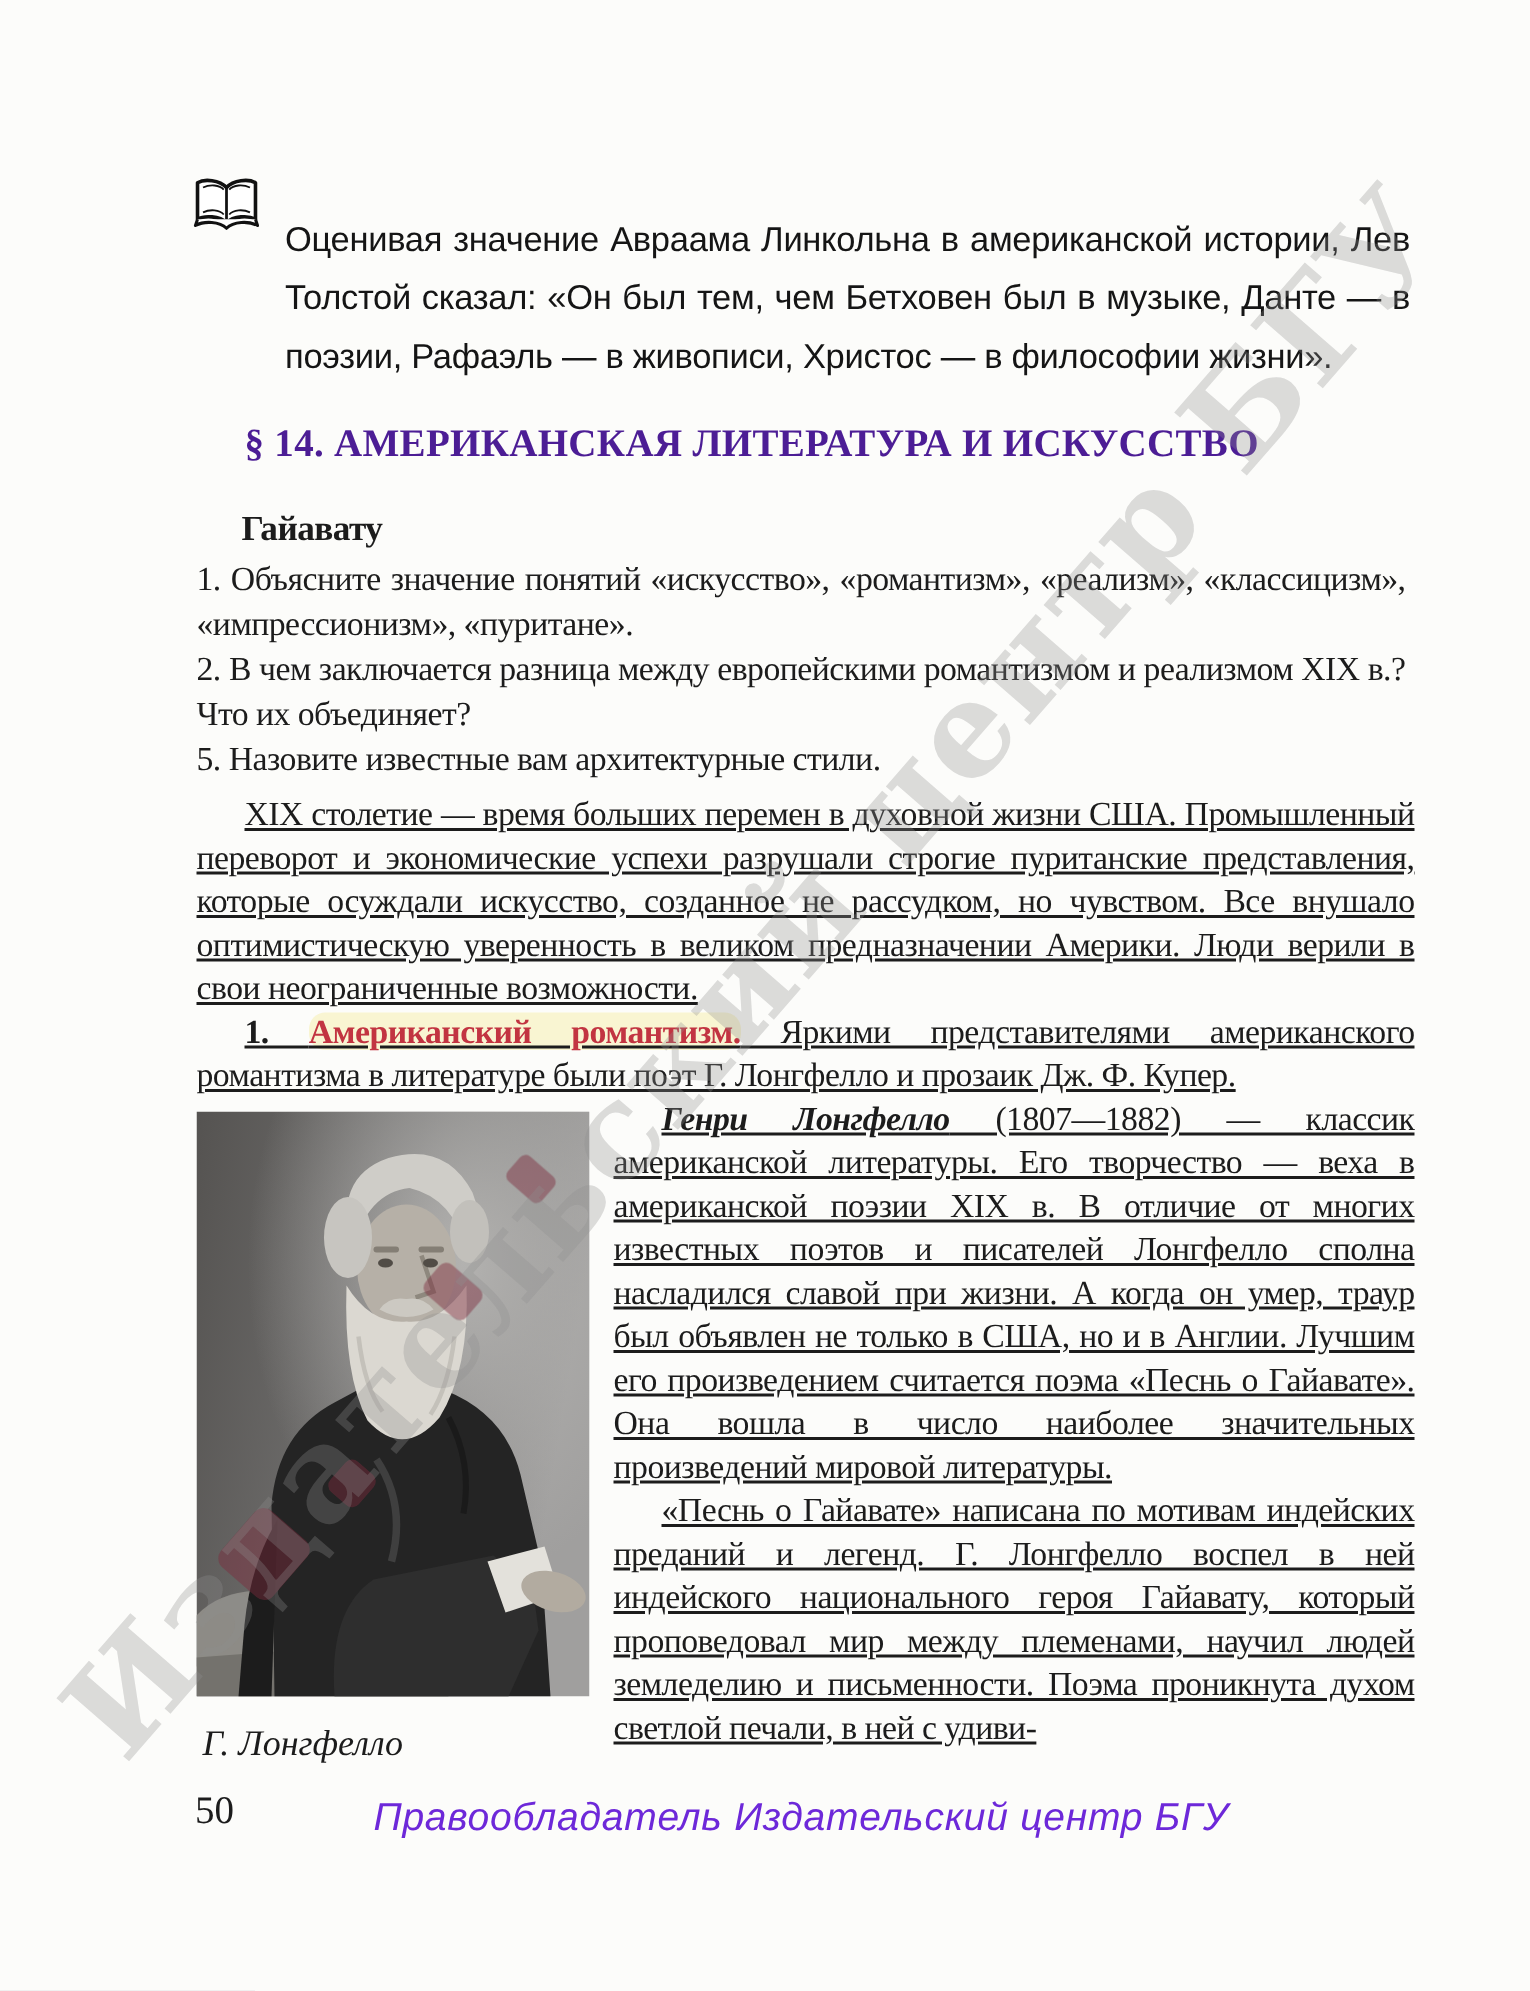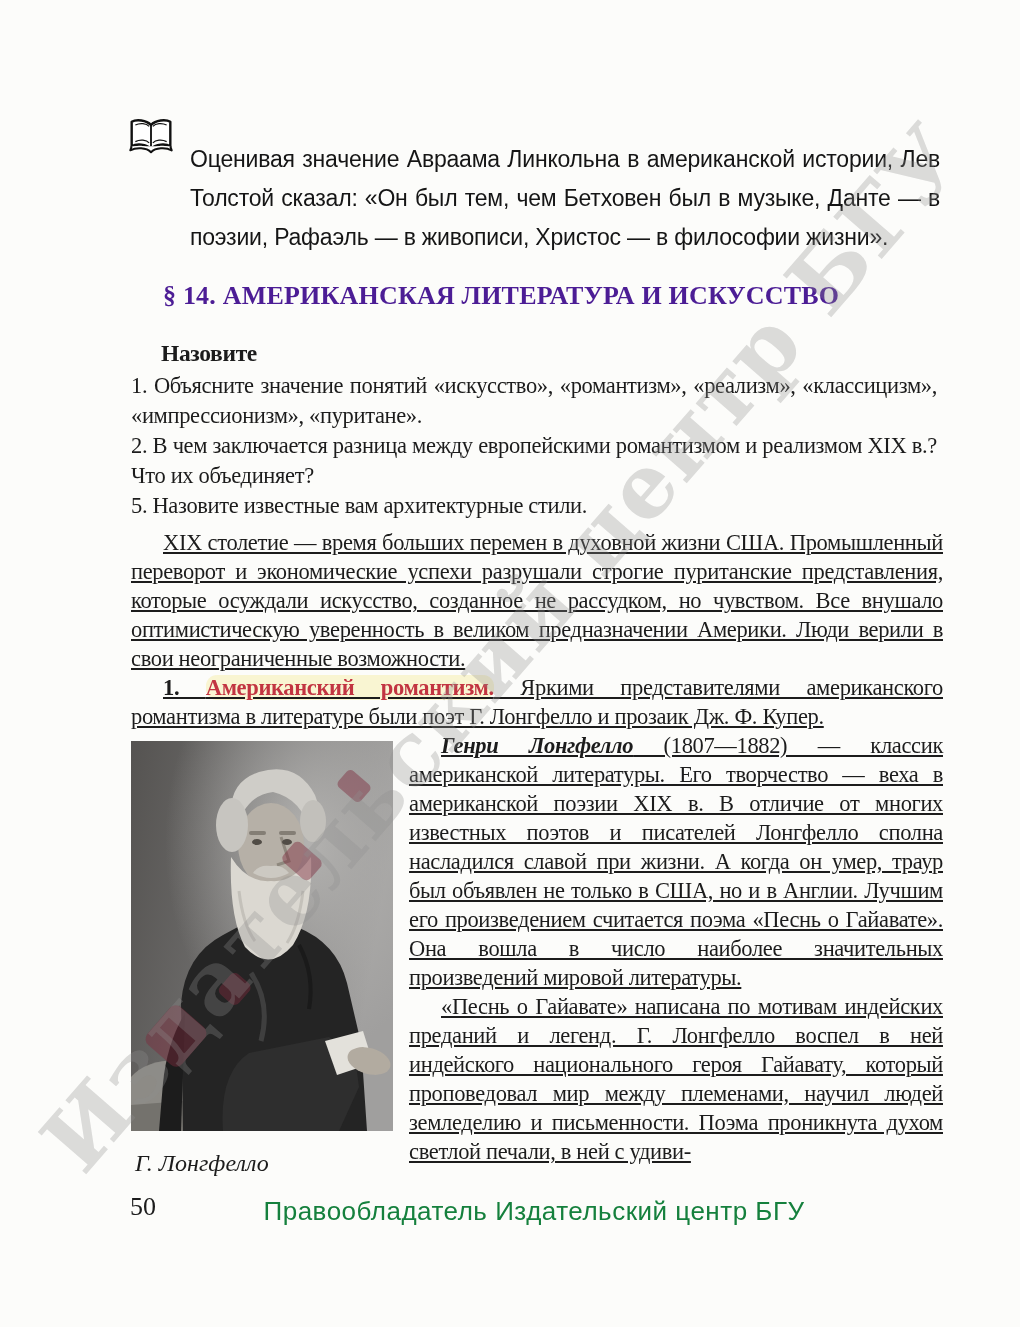--- a/index.html
+++ b/index.html
@@ -66,21 +66,21 @@
         <path d="M27 10.5 C30 7, 37 6.5, 42 9 M27 28.5 C30 25, 37 24.5, 42 27" fill="none" stroke="#111111" stroke-width="1.3"></path>
         <path d="M4 32 L2.5 36.5 C9 33, 20 33.5, 25 38.5 C30 33.5, 41 33, 47.5 36.5 L46 32" fill="#ffffff" stroke="#111111" stroke-width="2.2" stroke-linejoin="round"></path>
       </svg>
     </div>
     <div class="quote-text">Оценивая значение Авраама Линкольна в американской истории, Лев Толстой сказал: «Он был тем, чем Бетховен был в музыке, Данте — в поэзии, Рафаэль — в живописи, Христос — в философии жизни».</div>
   </div>
 
   <h1 class="section-title" style="color:#4c1d95;">§ 14. АМЕРИКАНСКАЯ ЛИТЕРАТУРА И ИСКУССТВО</h1>
 
   <div class="remember">
-    <div class="remember-heading">Назовите</div>
+    <div class="remember-heading">Гайавату</div>
     <p>1. Объясните значение понятий «искусство», «романтизм», «реализм», «классицизм», «импрессионизм», «пуритане».</p>
     <p>2. В чем заключается разница между европейскими романтизмом и реализмом XIX в.? Что их объединяет?</p>
     <p>5. Назовите известные вам архитектурные стили.</p>
   </div>
 
   <div class="flow">
 
     <p class="body-p">XIX столетие — время больших перемен в духовной жизни США. Промышленный переворот и экономические успехи разрушали строгие пуританские представления, которые осуждали искусство, созданное не рассудком, но чувством. Все внушало оптимистическую уверенность в великом предназначении Америки. Люди верили в свои неограниченные возможности.</p>
 
     <p class="body-p"><span class="lead-number">1. </span><span class="lead-heading" style="color:#c23441;border-radius:11px;">Американский романтизм.</span><span> Яркими представителями американского романтизма в литературе были поэт Г. Лонгфелло и прозаик Дж. Ф. Купер.</span></p>
@@ -139,15 +139,15 @@
       <div class="caption">Г. Лонгфелло</div>
     </div>
 
     <p class="body-p"><span class="name">Генри Лонгфелло</span><span> (1807—1882) — классик американской литературы. Его творчество — веха в американской поэзии XIX в. В отличие от многих известных поэтов и писателей Лонгфелло сполна насладился славой при жизни. А когда он умер, траур был объявлен не только в США, но и в Англии. Лучшим его произведением считается поэма «Песнь о Гайавате». Она вошла в число наиболее значительных произведений мировой литературы.</span></p>
 
     <p class="body-p">«Песнь о Гайавате» написана по мотивам индейских преданий и легенд. Г. Лонгфелло воспел в ней индейского национального героя Гайавату, который проповедовал мир между племенами, научил людей земледелию и письменности. Поэма проникнута духом светлой печали, в ней с удиви-</p>
 
   </div>
 
   <div class="footer-num">50</div>
-  <div class="footer-copy" style="color:#15803d;">Правообладатель Издательский центр БГУ</div>
+  <div class="footer-copy" style="color:#6d28d9;font-style:italic;">Правообладатель Издательский центр БГУ</div>
 
 </div>
 
 </body></html>

